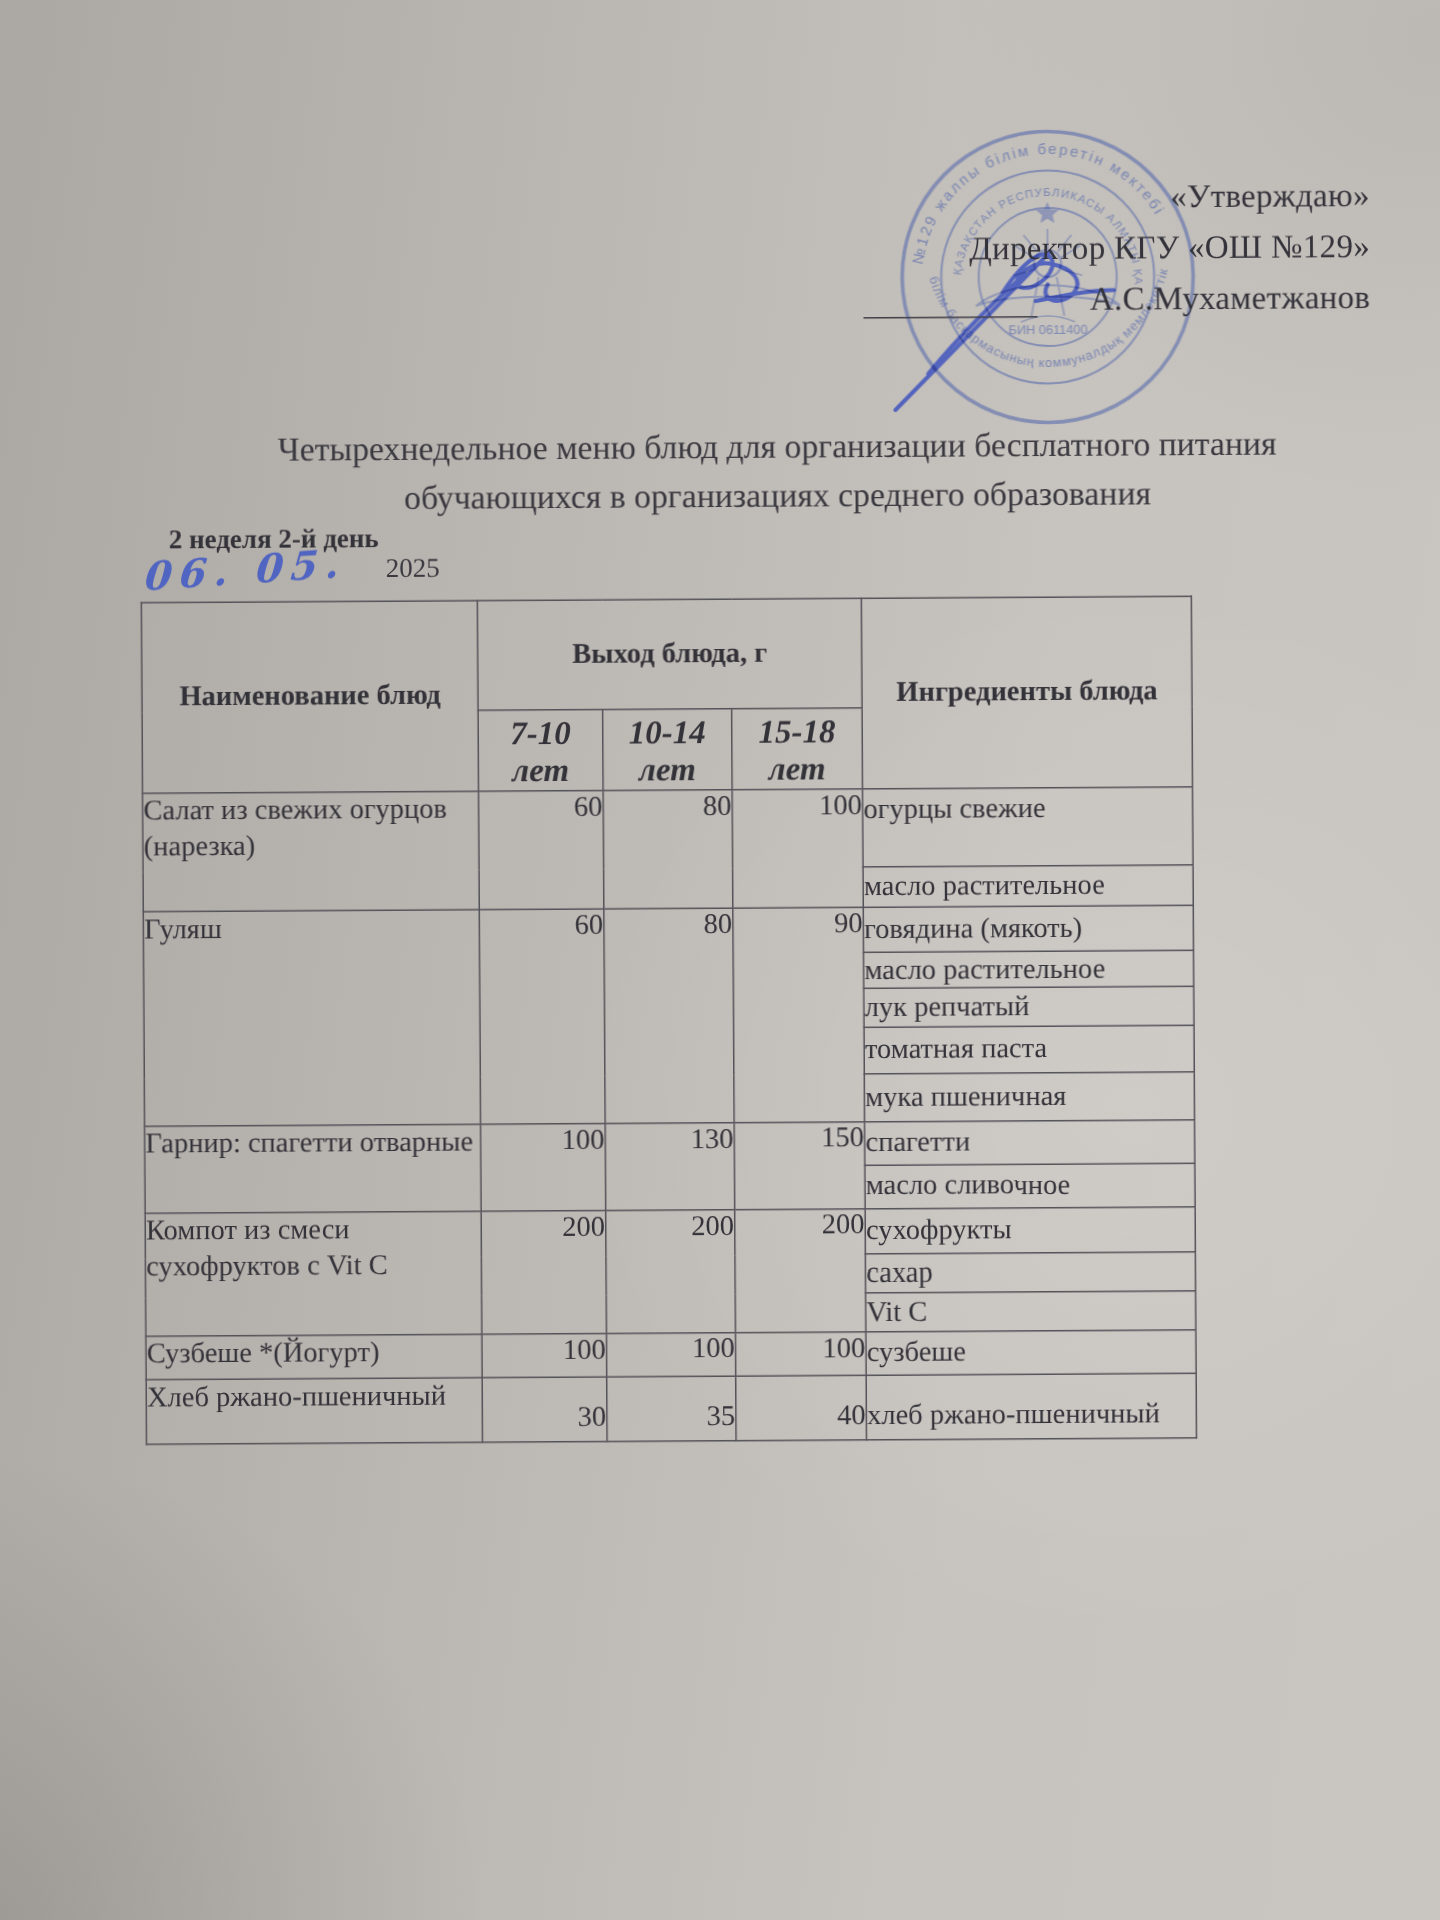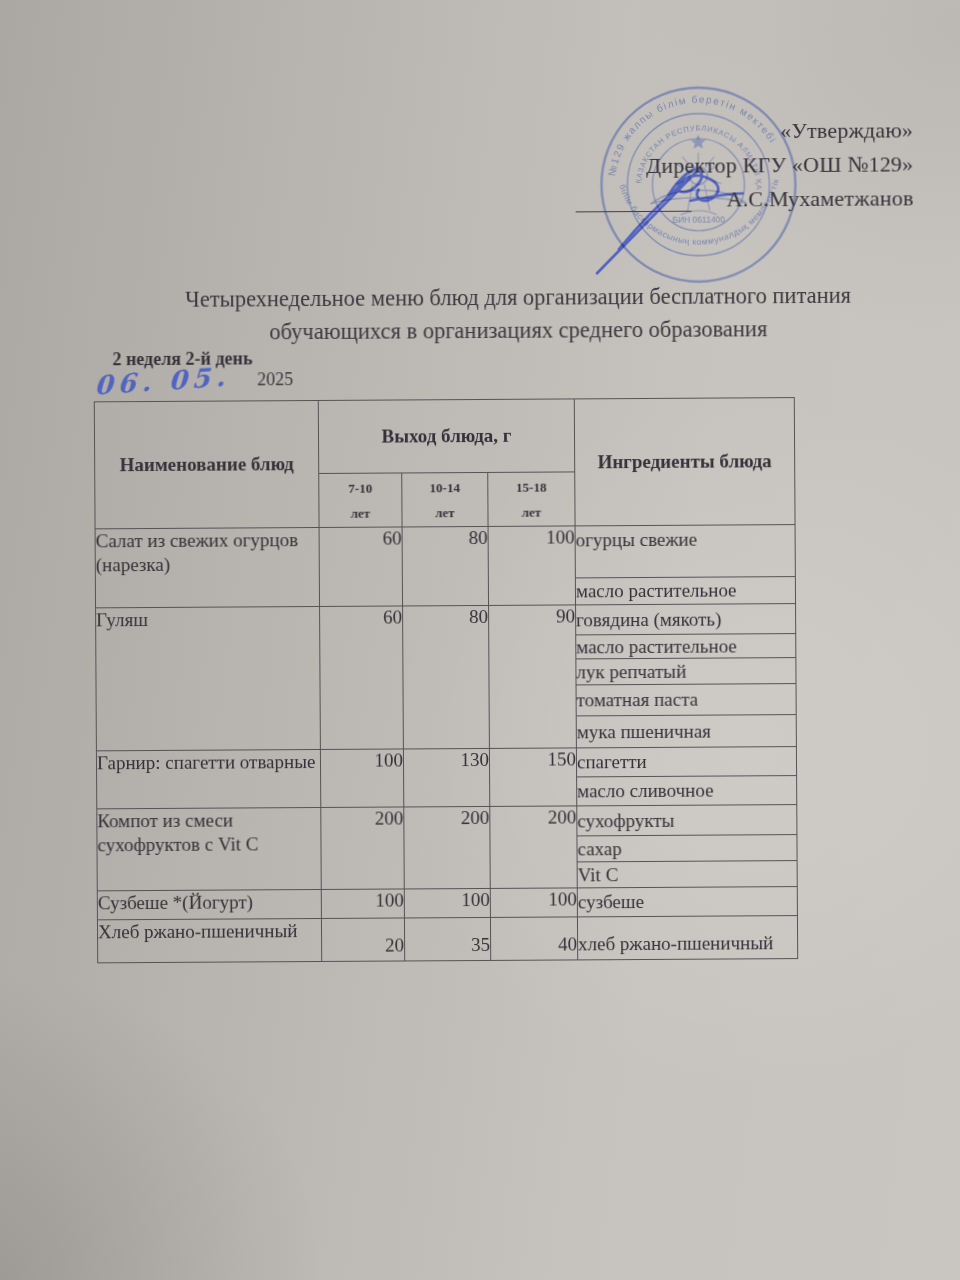--- a/index.html
+++ b/index.html
@@ -65,21 +65,21 @@
   
   table.menu {
     position: absolute; left: 95px; top: 399px;
     width: 700px; border-collapse: collapse; table-layout: fixed;
     font-size: 19px; color: #333239;
   }
   table.menu td {
     border: 1.6px solid #55535a; padding: 0; overflow: hidden;
   }
   td.hdr { font-weight: bold; text-align: center; vertical-align: middle; }
-  td.age { white-space: pre-line; line-height: 25px; font-size: 13px; }
+  td.age { white-space: pre-line; line-height: 25px; font-size: 22px; font-style: italic; }
   td.name { vertical-align: top; padding: 3px 4px 0 9px; line-height: 24px; text-align: left; }
   td.num  { vertical-align: top; padding-top: 4px; text-align: right; }
   td.ingr { vertical-align: middle; padding: 1px 2px 1px 9px; text-align: left; }
   tr.r-bot td.num, td.ingr.bot { vertical-align: bottom; padding-bottom: 4px; }
 
   
   .hA  { height: 73px; } .hB  { height: 54px; }
   .h52 { height: 52px; } .h27 { height: 27px; } .h30 { height: 30px; }
   .h24 { height: 24px; } .h26 { height: 26px; } .h31 { height: 31px; }
   .h32 { height: 32px; } .h29 { height: 29px; } .h43 { height: 43px; }
@@ -232,21 +232,21 @@
         <tr class="h29">
           <td class="name">Сузбеше *(Йогурт)</td>
           <td class="num">100</td>
           <td class="num">100</td>
           <td class="num">100</td>
           <td class="ingr">сузбеше</td>
         </tr>
 
         <tr class="h43 r-bot">
           <td class="name">Хлеб ржано-пшеничный</td>
-          <td class="num">20</td>
+          <td class="num">30</td>
           <td class="num">35</td>
           <td class="num">40</td>
           <td class="ingr bot">хлеб ржано-пшеничный</td>
         </tr>
       </tbody>
     </table>
 
   </div>
 </div>
 

